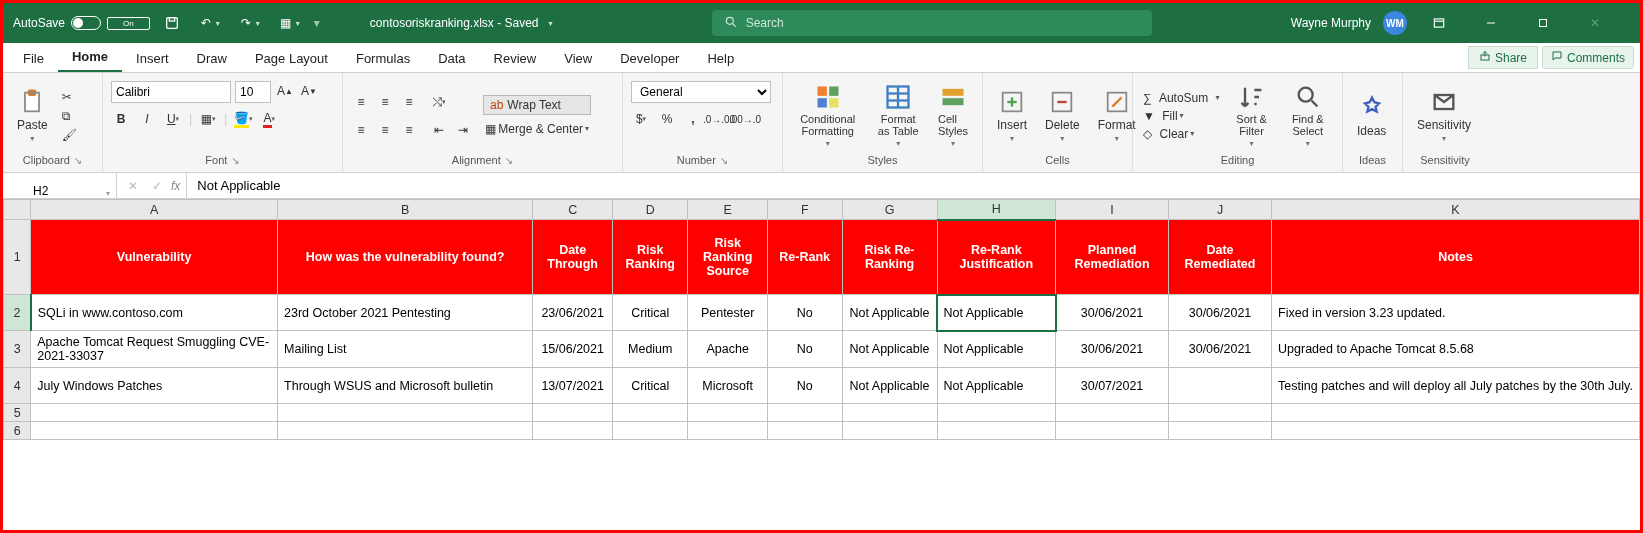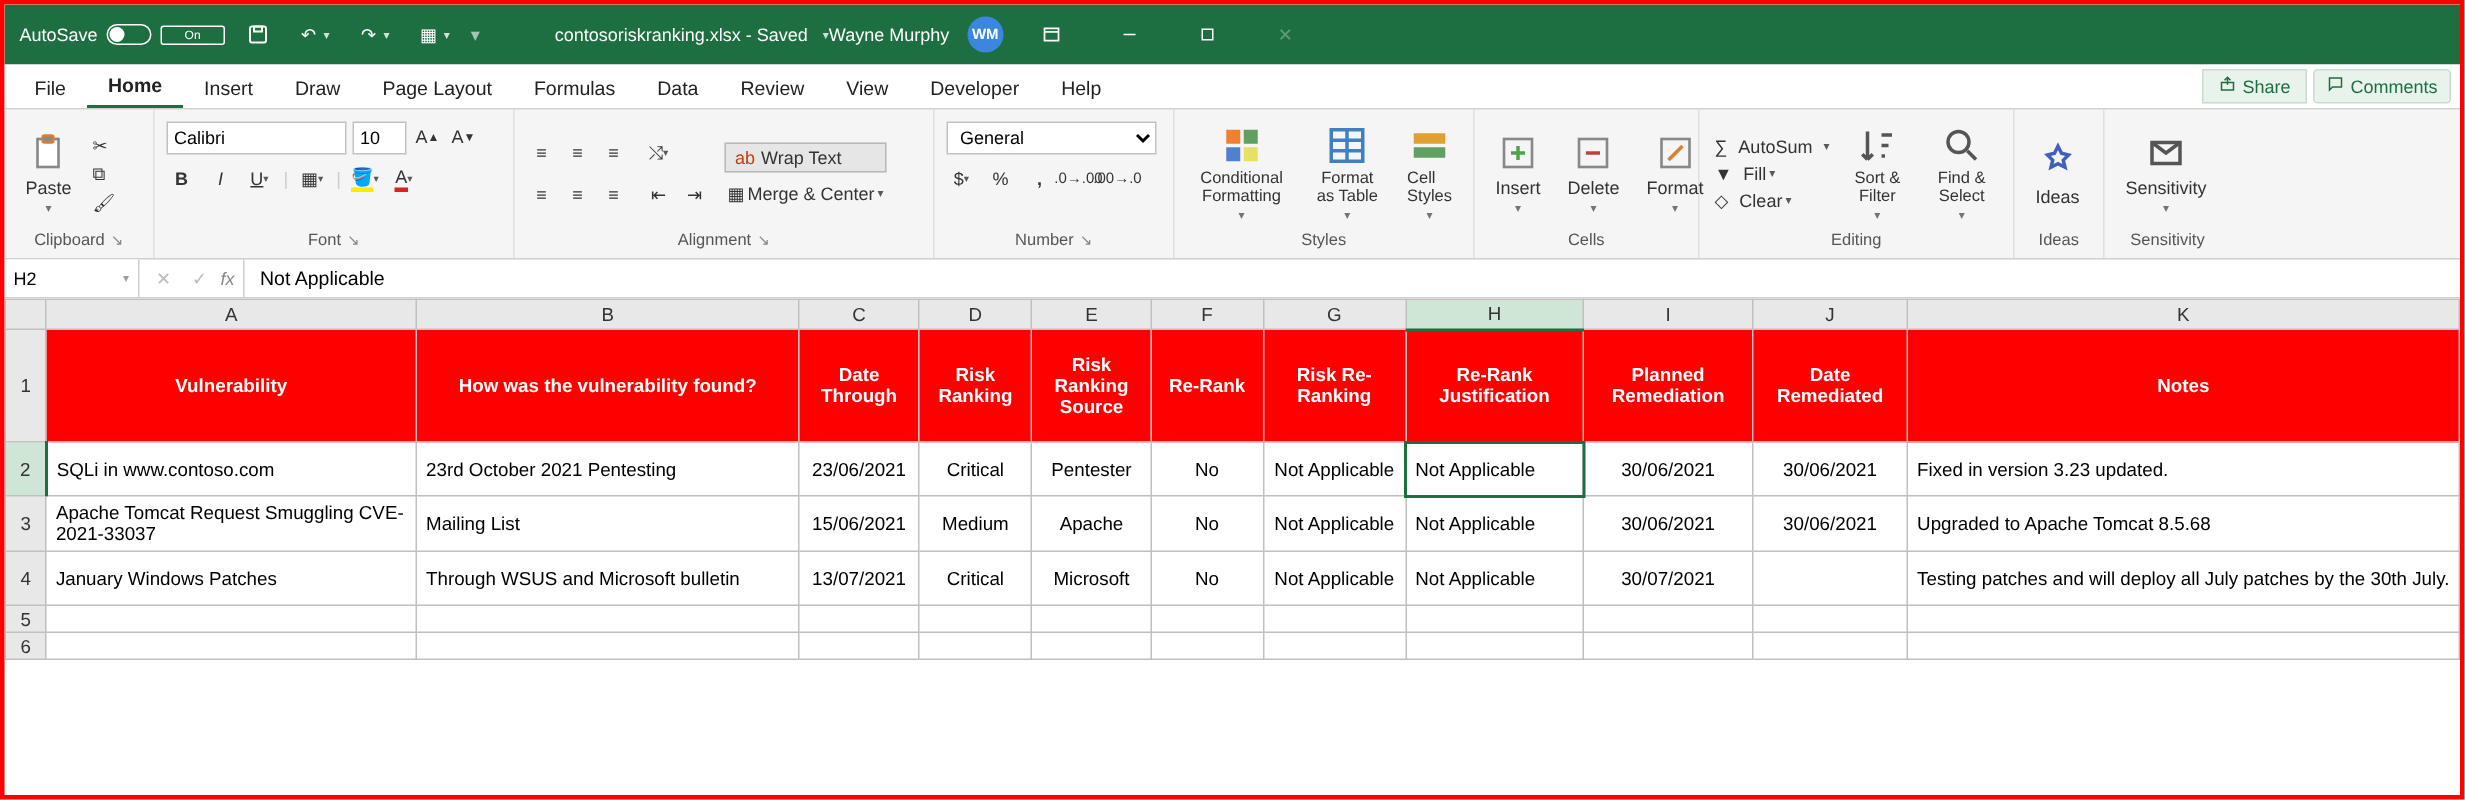--- a/index.html
+++ b/index.html
@@ -10,21 +10,21 @@
   .titlebar .left { display: flex; align-items: center; gap: 10px; padding-left: 10px; }
   .autosave { display: flex; align-items: center; gap: 6px; }
   .switch { width: 30px; height: 14px; border: 1px solid #fff; border-radius: 8px; position: relative; }
   .switch .dot { width: 10px; height: 10px; background: #fff; border-radius: 50%; position: absolute; left: 1px; top: 1px; }
   .tb-icon { width: 16px; height: 16px; display: inline-flex; align-items: center; justify-content: center; }
   .tb-btn { display: flex; align-items: center; gap: 2px; padding: 2px 4px; cursor: pointer; }
   .caret-down { font-size: 8px; opacity: .8; }
   .titlebar .center { flex: 1; display: flex; align-items: center; justify-content: center; }
   .doc-name { margin-left: 40px; }
   .searchbox { background: #2e8a5a; height: 26px; width: 440px; border-radius: 4px; display: flex; align-items: center; padding: 0 12px; gap: 8px; color: #cde8d8; margin-left: 20px; }
-  .titlebar .right { display: flex; align-items: center; gap: 12px; padding-right: 2px; }
+  .titlebar .right { display: flex; align-items: center; gap: 12px; padding-right: 25px; }
   .win-btn { width: 40px; height: 40px; display: flex; align-items: center; justify-content: center; cursor: pointer; }
   .avatar { width: 24px; height: 24px; border-radius: 50%; background: #3b87e0; color: #fff; font-size: 10px; display: flex; align-items: center; justify-content: center; font-weight: bold; }
 
   
   .tabs { height: 30px; display: flex; align-items: flex-end; border-bottom: 1px solid #d0d0d0; padding-left: 6px; font-size: 13px; background: #fff; position: relative; }
   .tab { padding: 6px 14px; cursor: pointer; color: #222; }
   .tab.active { font-weight: bold; border-bottom: 2px solid #1d6f42; }
   .tabs .right-actions { position: absolute; right: 0; top: 0; height: 100%; display: flex; align-items: center; gap: 4px; padding-right: 6px; }
   .share-btn { background: #e8f3ec; border: 1px solid #c9dccf; border-radius: 0; padding: 3px 10px; font-size: 12px; color: #1d6f42; display: flex; align-items: center; gap: 4px; cursor: pointer; }
   .comments-btn { background: #e8f3ec; border: 1px solid #c9dccf; border-radius: 3px; padding: 3px 8px; font-size: 12px; color: #1d6f42; display: flex; align-items: center; gap: 4px; cursor: pointer; }
@@ -38,21 +38,21 @@
   .big-btn { display: flex; flex-direction: column; align-items: center; gap: 2px; cursor: pointer; padding: 2px 6px; }
   .big-btn svg { width: 28px; height: 28px; }
   .split-v { display: flex; flex-direction: column; gap: 3px; }
   .mini { display: flex; align-items: center; gap: 2px; cursor: pointer; padding: 1px 2px; }
   .font-select { border: 1px solid #c0c0c0; background: #fff; height: 22px; padding: 0 4px; font-size: 12px; }
   .btn-ico { width: 20px; height: 20px; display:inline-flex; align-items:center; justify-content:center; border:1px solid transparent; cursor:pointer; }
   .wrap-text-btn { background:#e6e6e6; border:1px solid #b8b8b8; padding:2px 6px; display:flex; align-items:center; gap:4px; cursor:pointer; }
 
   
   .formula-row { height: 26px; border-bottom: 1px solid #d0d0d0; display: flex; align-items: center; font-size: 12px; }
-  .namebox { width: 90px; height: 100%; border-right: 1px solid #d0d0d0; display:flex; align-items:center; padding:0 6px; justify-content:space-between; background:#fff; }
+  .namebox { width: 90px; height: 100%; border-right: 1px solid #d0d0d0; display:flex; align-items:flex-end; padding:0 6px; justify-content:space-between; background:#fff;margin-left:24px; }
   .namebox input { border:none; width:50px; font-size:12px; outline:none; }
   .fx-btns { display:flex; align-items:center; gap:4px; padding:0 6px; border-right:1px solid #d0d0d0; height:100%; color:#888; }
   .fx-label { font-style: italic; }
   .formula-input { flex:1; padding:0 10px; }
   .formula-input input { border:none; outline:none; width:100%; font-size:13px; }
 
   
   .grid-wrap { overflow:auto; height: 334px; }
   table.grid { border-collapse: collapse; table-layout: fixed; }
   table.grid th, table.grid td { border: 1px solid #c0c0c0; font-size: 12.5px; }
@@ -96,20 +96,31 @@
       <span class="tb-icon">↷</span>
         <span class="caret-down">▾</span>
     </div>
     <div class="tb-btn">
       <span class="tb-icon">▦</span>
         <span class="caret-down">▾</span>
     </div>
     <span style="opacity:.6">▾</span>
     <span class="doc-name">contosoriskranking.xlsx - Saved </span>
       <span class="caret-down">▾</span>
+  </div>
+  <div class="center">
+    <div class="searchbox">
+      <span>
+        <svg width="14" height="14" viewBox="0 0 24 24" fill="none" stroke="#cde8d8" stroke-width="2">
+            <circle cx="10" cy="10" r="6"></circle>
+            <line x1="15" y1="15" x2="20" y2="20"></line>
+          </svg>
+      </span>
+      <span>Search</span>
+    </div>
   </div>
   <div class="right">
     <span>Wayne Murphy</span>
     <div class="avatar">WM</div>
     <div class="win-btn">
       <svg width="14" height="14" viewBox="0 0 24 24" fill="none" stroke="#fff" stroke-width="2">
           <rect x="4" y="5" width="16" height="14"></rect>
           <line x1="4" y1="9" x2="20" y2="9"></line>
         </svg>
     </div>
@@ -501,21 +512,21 @@
           <td class="cell center">Apache</td>
           <td class="cell center">No</td>
           <td class="cell center">Not Applicable</td>
           <td class="cell">Not Applicable</td>
           <td class="cell center">30/06/2021</td>
           <td class="cell center">30/06/2021</td>
           <td class="cell cut-r">Upgraded to Apache Tomcat 8.5.68</td>
         </tr>
         <tr>
           <th class="rowhead">4</th>
-          <td class="cell">January Windows Patches</td>
+          <td class="cell">July Windows Patches</td>
           <td class="cell">Through WSUS and Microsoft bulletin</td>
           <td class="cell center">13/07/2021</td>
           <td class="cell center">Critical</td>
           <td class="cell center">Microsoft</td>
           <td class="cell center">No</td>
           <td class="cell center">Not Applicable</td>
           <td class="cell">Not Applicable</td>
           <td class="cell center">30/07/2021</td>
           <td class="cell center"></td>
           <td class="cell cut-r">Testing patches and will deploy all July patches by the 30th July.</td>

